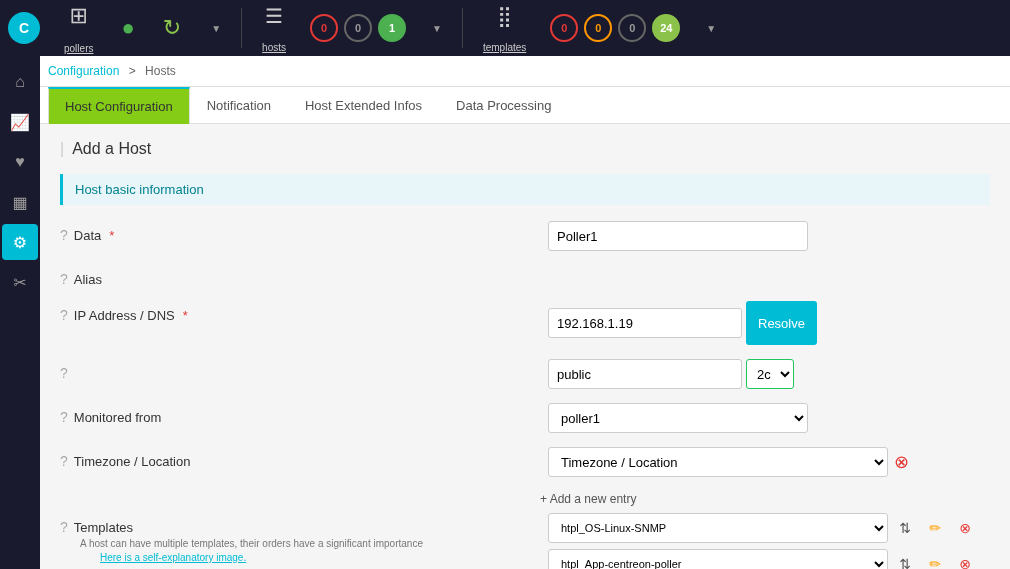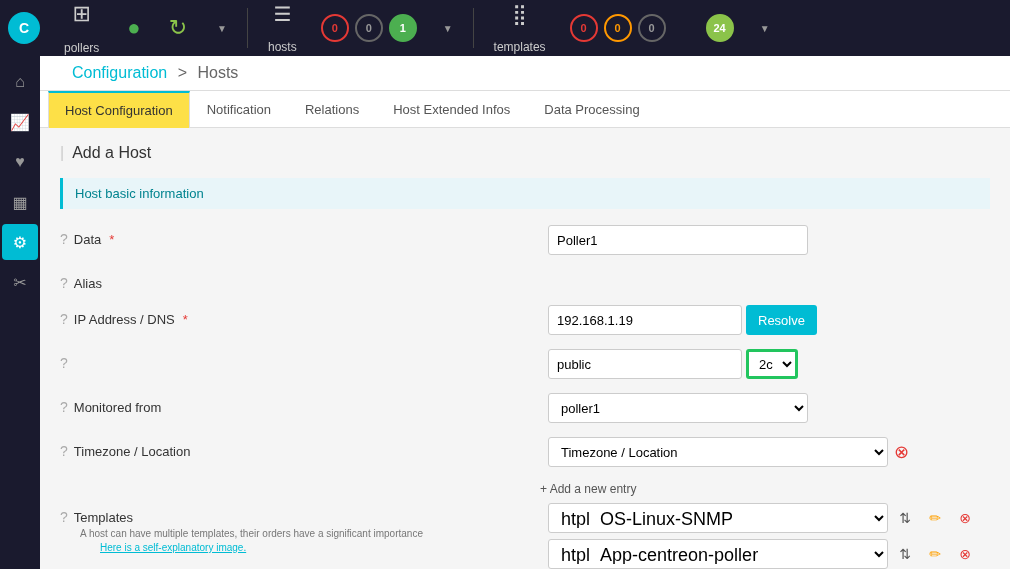--- a/index.html
+++ b/index.html
@@ -20,74 +20,74 @@
       background: #00bcd4;
       border-radius: 50%;
       display: flex; align-items: center; justify-content: center;
       color: white; font-weight: bold; font-size: 14px; margin-right: 8px;
     }
     .nav-item {
       display: flex; flex-direction: column; align-items: center; justify-content: center;
       padding: 6px 12px; color: #ccc; cursor: pointer; position: relative;
     }
     .nav-item .icon { font-size: 22px; }
-    .nav-item .label { font-size: 12px; margin-top: 14px; }
+    .nav-item .label { font-size: 10px; margin-top: 14px; text-decoration: underline; }
 
     .nav-separator { width: 1px; height: 40px; background: #444; margin: 0 4px; }
 
     .nav-badge-group {
       display: flex; align-items: center; gap: 6px; padding: 0 8px;
     }
     .nav-badge {
       width: 28px; height: 28px; border-radius: 50%; border: 2px solid;
       display: flex; align-items: center; justify-content: center;
       font-size: 11px; font-weight: bold; color: white;
     }
     .badge-red { border-color: #e53935; background: transparent; color: #e53935; }
     .badge-gray { border-color: #666; background: transparent; color: #999; }
     .badge-green { border-color: #4caf50; background: #4caf50; color: white; }
     .badge-orange { border-color: #ff9800; background: transparent; color: #ff9800; }
-    .badge-lime { border-color: #8bc34a; background: #8bc34a; color: white; margin-left: 34px; }
+    .badge-lime { border-color: #8bc34a; background: #8bc34a; color: white; }
 
     
     .layout { display: flex; height: calc(569px - 56px); }
     .sidebar {
       width: 40px; background: #1a1a2e; display: flex; flex-direction: column;
       align-items: center; padding-top: 8px; gap: 4px;
     }
     .sidebar-item {
       width: 36px; height: 36px; display: flex; align-items: center; justify-content: center;
       color: #999; cursor: pointer; border-radius: 4px; font-size: 16px;
     }
     .sidebar-item.active { color: #fff; background: #00bcd4; }
 
     
     .main {
       flex: 1; background: #f5f5f5; overflow-y: auto; padding: 0;
     }
 
     
     .breadcrumb {
-      padding: 8px 32px; font-size: 16px; color: #666; background: #fff;
+      padding: 8px 8px; font-size: 12px; color: #666; background: #fff;
       border-bottom: 1px solid #ddd;
     }
     .breadcrumb a { color: #00bcd4; text-decoration: none; }
     .breadcrumb .sep { margin: 0 6px; }
 
     
     .tabs {
       display: flex; background: #fff; border-bottom: 1px solid #ddd;
       padding: 0 8px;
     }
     .tab {
       padding: 10px 16px; cursor: pointer; font-size: 13px; border: 1px solid transparent;
       border-bottom: none; margin-bottom: -1px; color: #555;
     }
     .tab.active {
-      background: #fde047; border-color: #ddd; border-bottom-color: #fff;
+      background: #84cc16; border-color: #ddd; border-bottom-color: #fff;
       color: #333; font-weight: 500;
       border-top: 2px solid #00bcd4;
     }
 
     
     .content {
       padding: 16px 20px;
     }
 
     .page-title {
@@ -115,25 +115,25 @@
     }
     .required { color: #e53935; margin-left: 2px; }
     .form-control {
       flex: 1; max-width: 260px; height: 30px; padding: 4px 8px;
       border: 1px solid #ccc; border-radius: 3px; font-size: 13px; outline: none;
     }
 
     .input-group { display: flex; gap: 4px; align-items: center; }
     .btn-resolve {
       background: #00bcd4; color: white; border: none; padding: 5px 12px;
-      border-radius: 3px; cursor: pointer; font-size: 13px; height: 30px;
+      border-radius: 3px; cursor: pointer; font-size: 13px; height: 44px;
     }
 
     .select-sm {
-      height: 30px; padding: 2px 6px; border: 3px solid #22c55e; border-radius: 3px;
+      height: 30px; padding: 2px 6px; border: 1px solid #22c55e; border-radius: 3px;
       font-size: 13px; background: white; cursor: pointer;
     }
 
     .form-select {
       flex: 1; max-width: 260px; height: 30px; padding: 4px 8px;
       border: 1px solid #ccc; border-radius: 3px; font-size: 13px;
       background: white; cursor: pointer; outline: none;
     }
 
     .dropdown-wide {
@@ -145,21 +145,21 @@
     .add-entry-link {
       color: #555; font-size: 12px; cursor: pointer; margin-bottom: 6px;
       display: inline-block;
     }
 
     .template-row {
       display: flex; align-items: center; gap: 4px; margin-bottom: 6px;
     }
     .template-select {
       width: 340px; height: 30px; padding: 4px 8px;
-      border: 1px solid #ccc; border-radius: 3px; font-size: 18px;
+      border: 1px solid #ccc; border-radius: 3px; font-size: 11px;
       background: white; outline: none;
     }
     .icon-btn {
       width: 26px; height: 26px; display: flex; align-items: center; justify-content: center;
       cursor: pointer; font-size: 14px; border-radius: 3px;
     }
     .icon-btn.move { color: #555; }
     .icon-btn.edit { color: #ffa000; }
     .icon-btn.delete { color: #e53935; }
 
@@ -245,21 +245,20 @@
 
     <div class="breadcrumb">
       <a href="#">Configuration</a>
       <span class="sep">&gt;</span>
       <span>Hosts</span>
     </div>
 
     <div class="tabs">
       <div class="tab active">Host Configuration</div>
       <div class="tab">Notification</div>
-      <div class="tab">Relations</div>
       <div class="tab">Host Extended Infos</div>
       <div class="tab">Data Processing</div>
     </div>
 
     <div class="content">
       <div class="page-title">
         <span class="bar">|</span>
         <span>Add a Host</span>
       </div>
 

